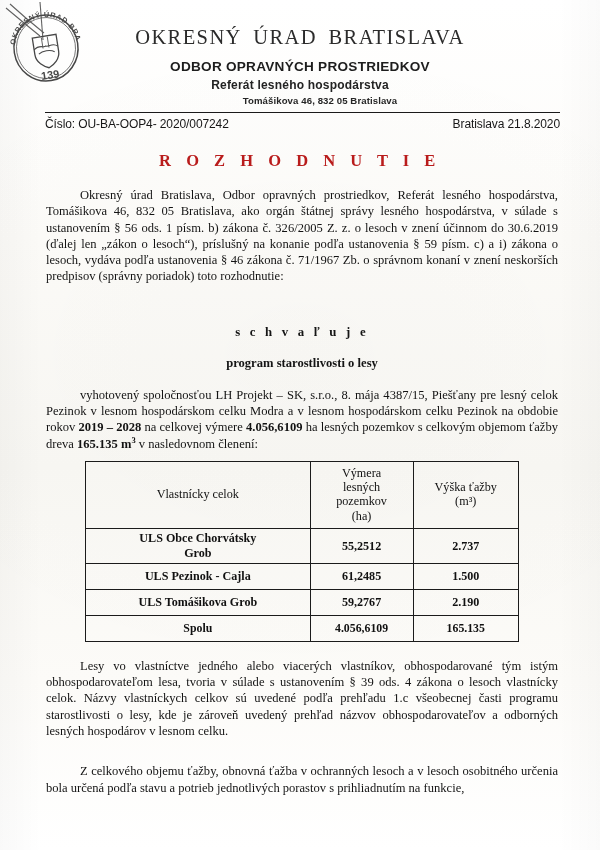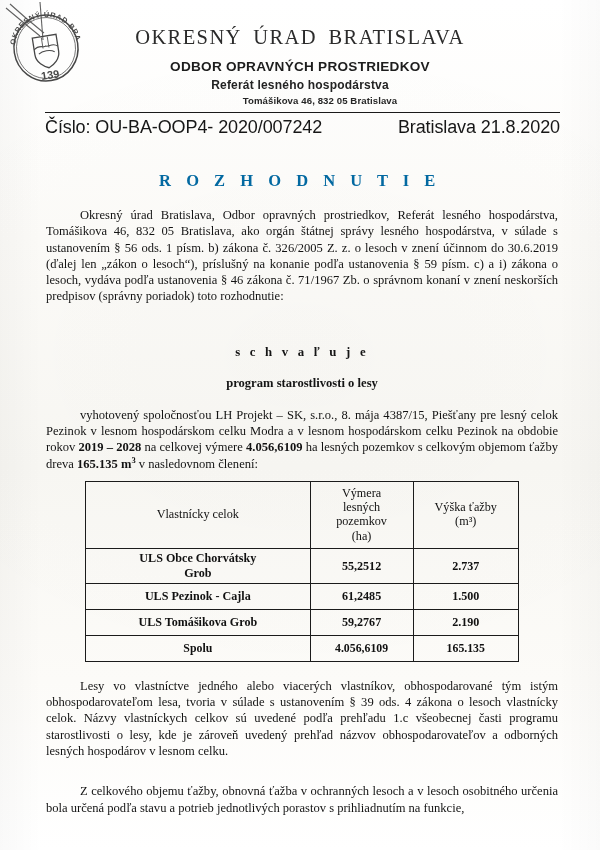--- a/index.html
+++ b/index.html
@@ -92,33 +92,33 @@
     margin: 6px 40px 0 45px;
     border-top: 1.6px solid #1a1a1a;
   }
 
   .refline {
     display: flex;
     justify-content: space-between;
     align-items: baseline;
     margin: 4px 40px 0 45px;
     font-family: "Liberation Sans", "DejaVu Sans", sans-serif;
-    font-size: 18px;
+    font-size: 12px;
     color: #171717;
     letter-spacing: -0.1px;
   }
 
   
   .doc-title {
     text-align: center;
     font-size: 16.5px;
     font-weight: 700;
     letter-spacing: 5.5px;
-    color: #0369a1;
-    margin-top: 33px;
+    color: #b91c1c;
+    margin-top: 20px;
   }
 
   .body {
     margin: 0 42px 0 46px;
   }
 
   p.para {
     text-align: justify;
     text-justify: inter-word;
     font-size: 12.55px;

